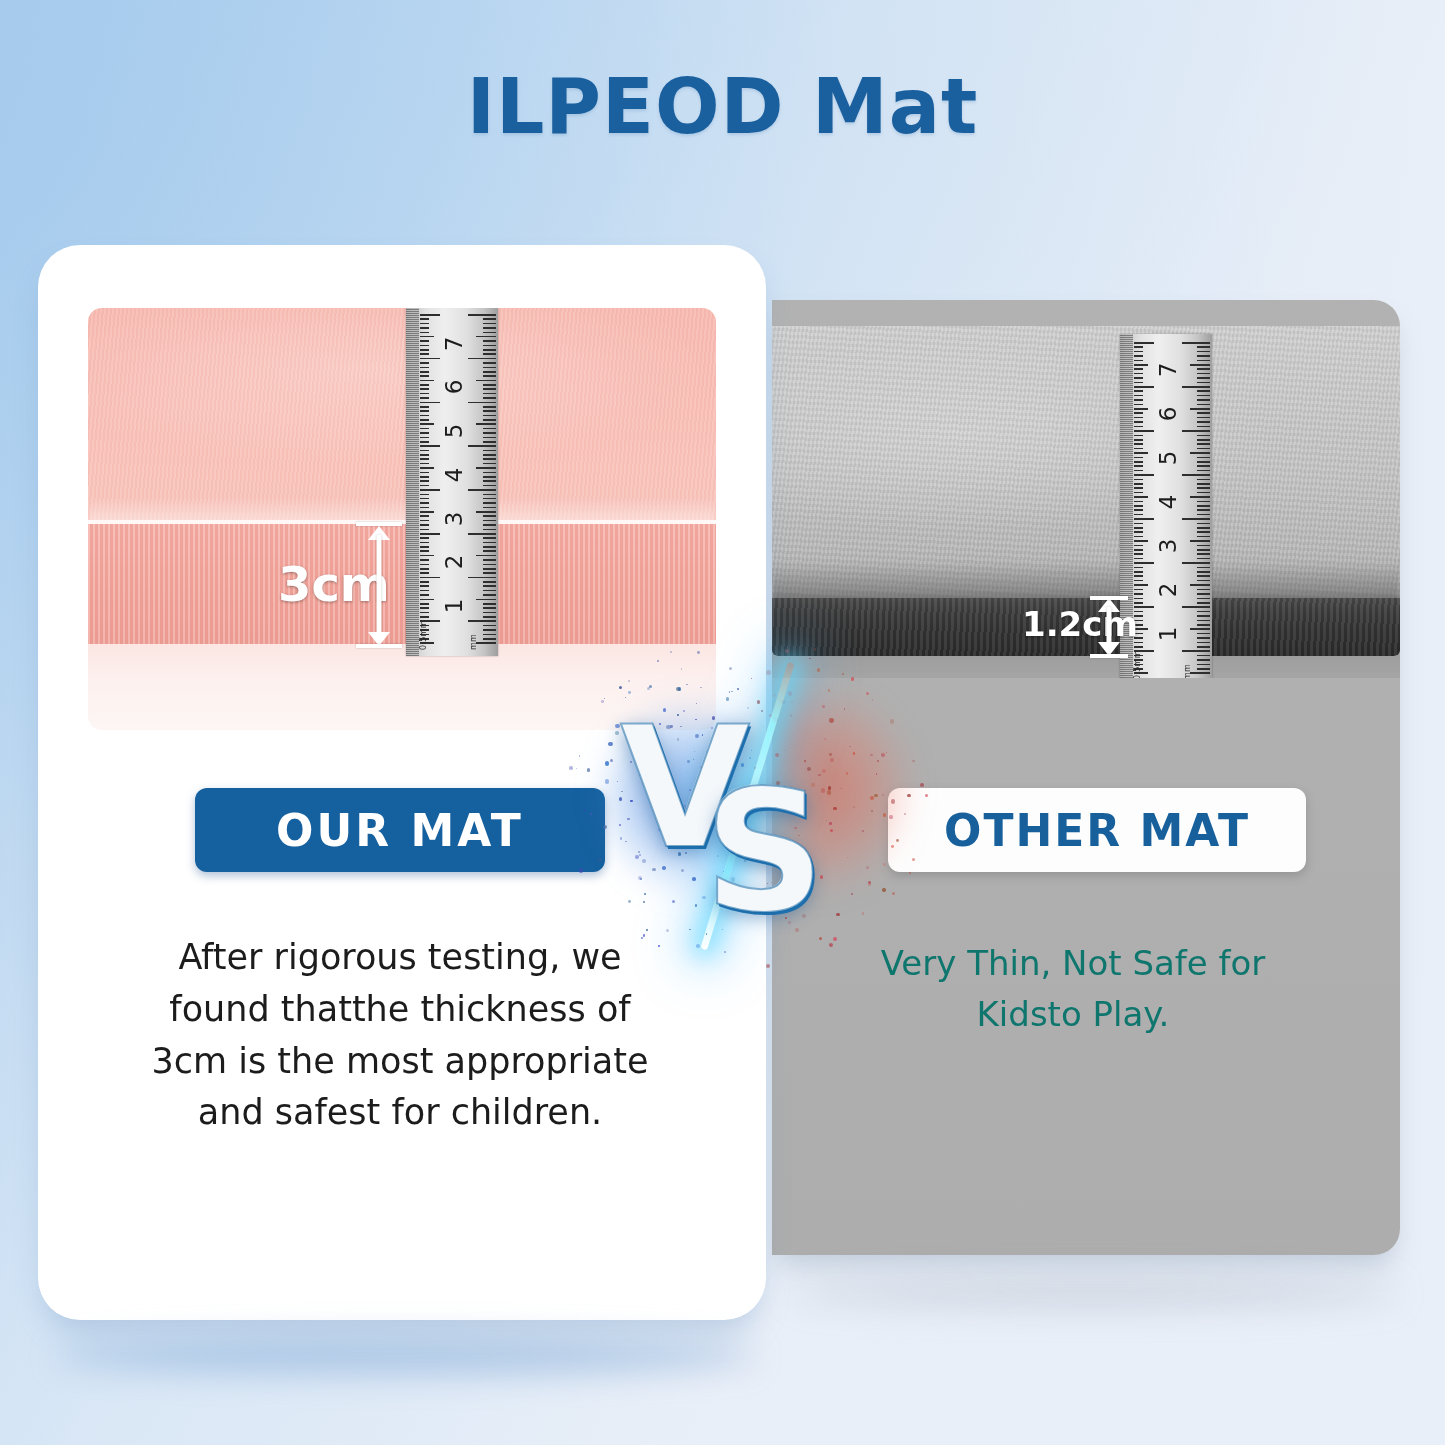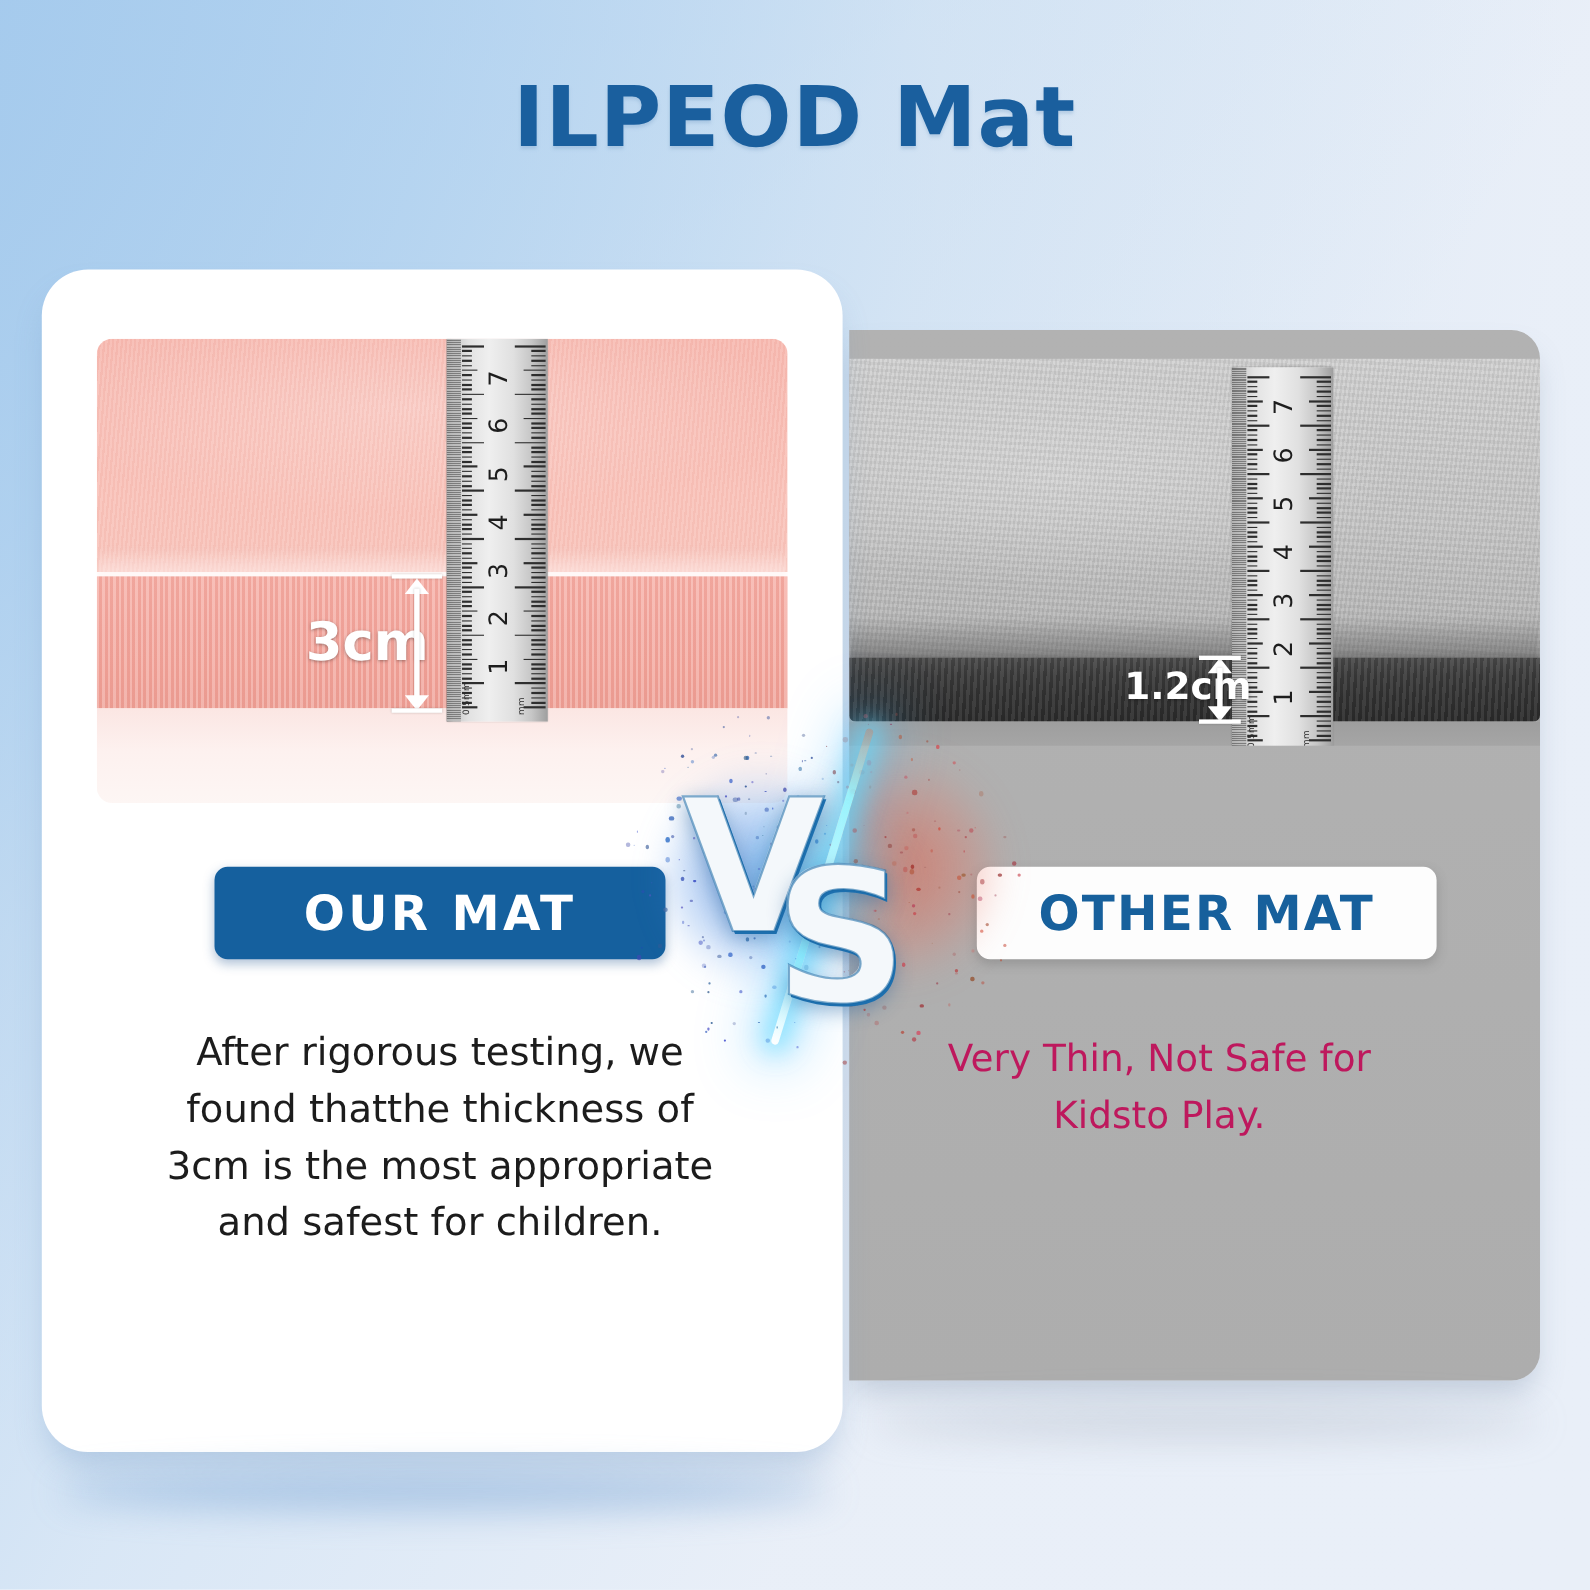--- a/index.html
+++ b/index.html
@@ -223,24 +223,24 @@
   #our-desc {
     position:absolute;
     left:130px; top:932px; width:540px;
     text-align:center;
     font-size:35px; line-height:1.48;
     color:#1c1c1c;
     font-family:"DejaVu Sans", sans-serif;
   }
   #other-desc {
     position:absolute;
-    left:819px; top:938px; width:470px;
+    left:838px; top:938px; width:470px;
     text-align:center;
     font-size:34px; line-height:1.5;
-    color:#be185d;
+    color:#0f766e;
     font-family:"DejaVu Sans", sans-serif;
   }
 
   
   #vs-wrap {
     position:absolute;
     left:596px; top:662px;
     width:300px; height:300px;
   }
   .vs-splat {

